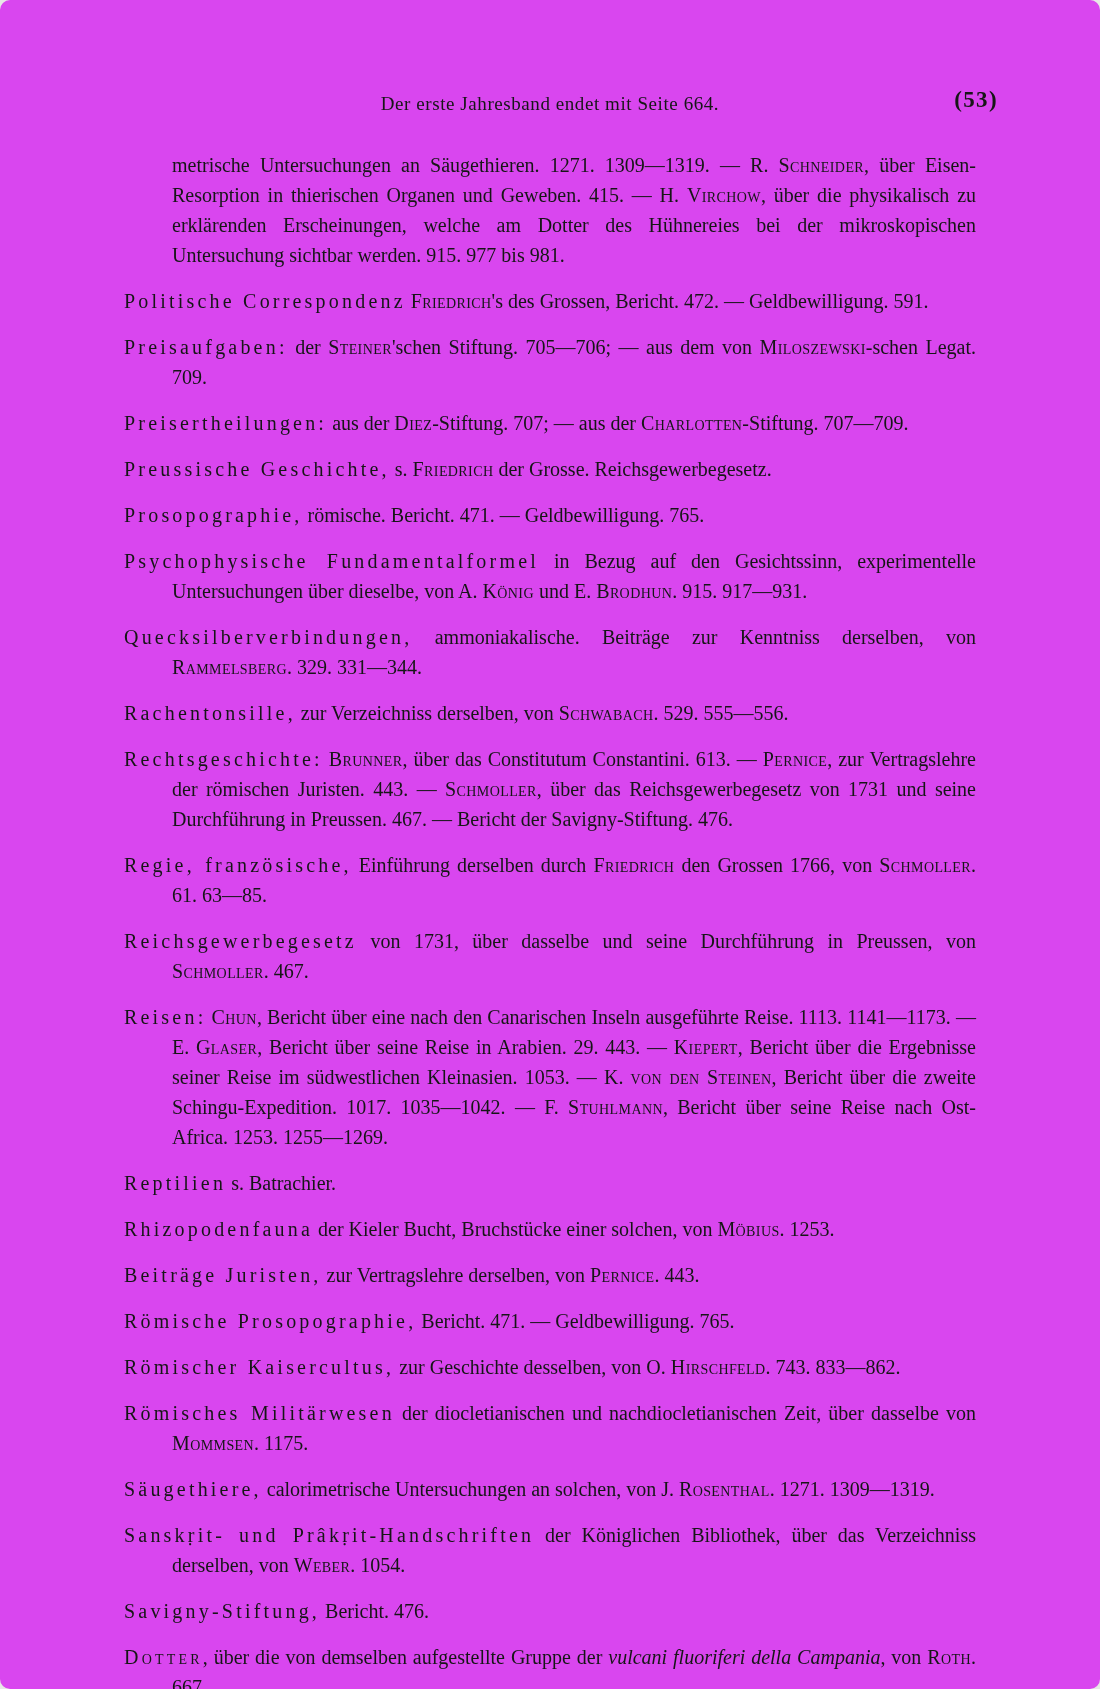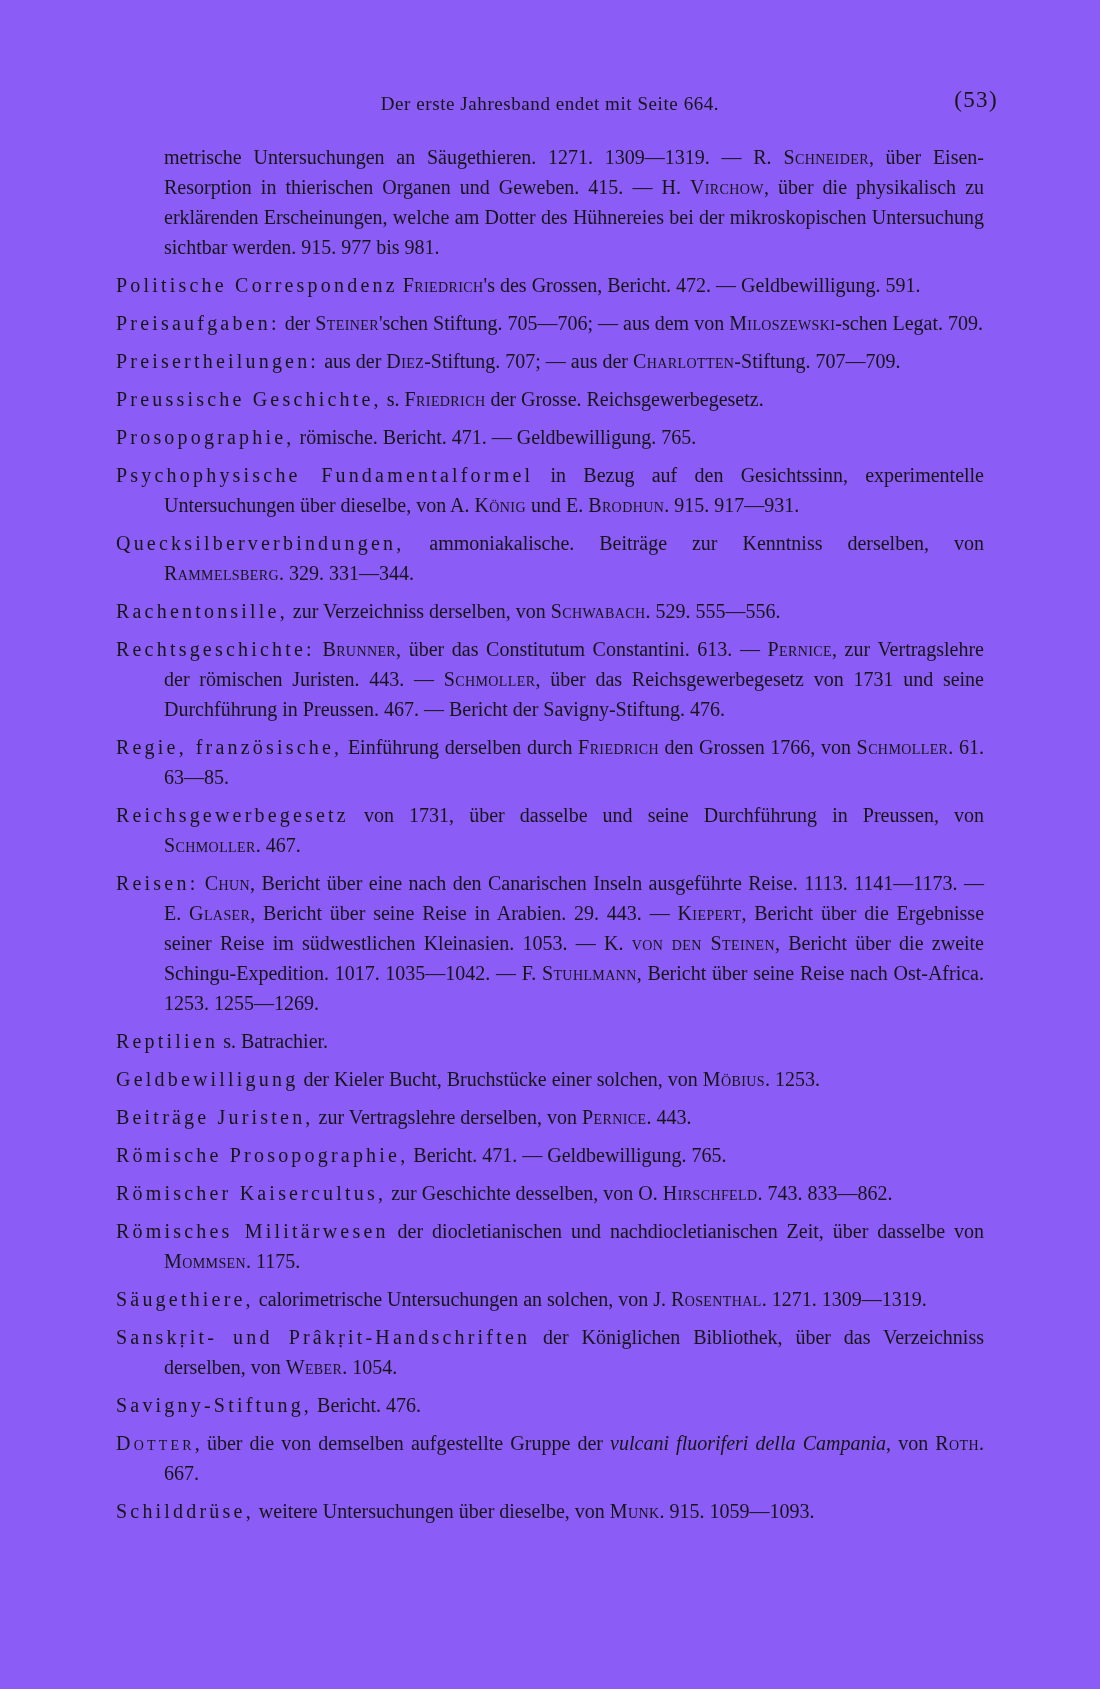--- a/index.html
+++ b/index.html
@@ -1,54 +1,55 @@
 <!DOCTYPE html>
 <html><head>
 <meta charset="utf-8">
 <style>
   html, body { margin: 0; padding: 0; background: #e8e8e6; }
   .page {
     position: relative;
     width: 1100px;
     height: 1689px;
     margin: 0 auto;
-    background: #8b5cf6;
+    background: #d946ef;
     color: #161616;
     font-family: "Liberation Serif", "DejaVu Serif", serif;
     overflow: hidden;
+    border-radius: 10px;
   }
   .header {
     position: absolute;
     top: 92px;
     left: 108px;
     width: 884px;
     text-align: center;
     font-size: 19px;
     line-height: 24px;
   }
   .running-note { letter-spacing: 0.03em; }
   .page-number {
     position: absolute;
     right: -6px;
     top: -4px;
-    font-weight: 400;
+    font-weight: 700;
     font-size: 23px;
     letter-spacing: 0.06em;
   }
   .content {
     position: absolute;
     top: 134px;
     left: 108px;
     width: 884px;
     font-size: 20px;
     line-height: 30px;
     text-align: justify;
   }
   p.entry {
-    margin: 8px;
+    margin: 16px;
     padding-left: 48px;
     text-indent: -48px;
   }
   p.entry.continuation { text-indent: 0; }
   .plain  { }
   .spaced { letter-spacing: 0.16em; }
   .sc     { font-variant: small-caps; letter-spacing: 0.02em; }
   .scsp   { font-variant: small-caps; letter-spacing: 0.16em; }
   .it     { font-style: italic; }
 </style>
@@ -68,21 +69,21 @@
       <p class="entry"><span class="spaced">Preussische Geschichte,</span><span class="plain"> s. </span><span class="sc">Friedrich</span><span class="plain"> der Grosse. Reichsgewerbegesetz.</span></p>
       <p class="entry"><span class="spaced">Prosopographie,</span><span class="plain"> römische. Bericht. 471. — Geldbewilligung. 765.</span></p>
       <p class="entry"><span class="spaced">Psychophysische Fundamentalformel</span><span class="plain"> in Bezug auf den Gesichtssinn, experimentelle Untersuchungen über dieselbe, von A. </span><span class="sc">König</span><span class="plain"> und E. </span><span class="sc">Brodhun</span><span class="plain">. 915. 917—931.</span></p>
       <p class="entry"><span class="spaced">Quecksilberverbindungen,</span><span class="plain"> ammoniakalische. Beiträge zur Kenntniss derselben, von </span><span class="sc">Rammelsberg</span><span class="plain">. 329. 331—344.</span></p>
       <p class="entry"><span class="spaced">Rachentonsille,</span><span class="plain"> zur Verzeichniss derselben, von </span><span class="sc">Schwabach</span><span class="plain">. 529. 555—556.</span></p>
       <p class="entry"><span class="spaced">Rechtsgeschichte:</span><span class="plain"> </span><span class="sc">Brunner</span><span class="plain">, über das Constitutum Constantini. 613. — </span><span class="sc">Pernice</span><span class="plain">, zur Vertragslehre der römischen Juristen. 443. — </span><span class="sc">Schmoller</span><span class="plain">, über das Reichsgewerbegesetz von 1731 und seine Durchführung in Preussen. 467. — Bericht der Savigny-Stiftung. 476.</span></p>
       <p class="entry"><span class="spaced">Regie, französische,</span><span class="plain"> Einführung derselben durch </span><span class="sc">Friedrich</span><span class="plain"> den Grossen 1766, von </span><span class="sc">Schmoller</span><span class="plain">. 61. 63—85.</span></p>
       <p class="entry"><span class="spaced">Reichsgewerbegesetz</span><span class="plain"> von 1731, über dasselbe und seine Durchführung in Preussen, von </span><span class="sc">Schmoller</span><span class="plain">. 467.</span></p>
       <p class="entry"><span class="spaced">Reisen:</span><span class="plain"> </span><span class="sc">Chun</span><span class="plain">, Bericht über eine nach den Canarischen Inseln ausgeführte Reise. 1113. 1141—1173. — E. </span><span class="sc">Glaser</span><span class="plain">, Bericht über seine Reise in Arabien. 29. 443. — </span><span class="sc">Kiepert</span><span class="plain">, Bericht über die Ergebnisse seiner Reise im südwestlichen Kleinasien. 1053. — K. </span><span class="sc">von den Steinen</span><span class="plain">, Bericht über die zweite Schingu-Expedition. 1017. 1035—1042. — F. </span><span class="sc">Stuhlmann</span><span class="plain">, Bericht über seine Reise nach Ost-Africa. 1253. 1255—1269.</span></p>
       <p class="entry"><span class="spaced">Reptilien</span><span class="plain"> s. Batrachier.</span></p>
-      <p class="entry"><span class="spaced">Geldbewilligung</span><span class="plain"> der Kieler Bucht, Bruchstücke einer solchen, von </span><span class="sc">Möbius</span><span class="plain">. 1253.</span></p>
+      <p class="entry"><span class="spaced">Rhizopodenfauna</span><span class="plain"> der Kieler Bucht, Bruchstücke einer solchen, von </span><span class="sc">Möbius</span><span class="plain">. 1253.</span></p>
       <p class="entry"><span class="spaced">Beiträge Juristen,</span><span class="plain"> zur Vertragslehre derselben, von </span><span class="sc">Pernice</span><span class="plain">. 443.</span></p>
       <p class="entry"><span class="spaced">Römische Prosopographie,</span><span class="plain"> Bericht. 471. — Geldbewilligung. 765.</span></p>
       <p class="entry"><span class="spaced">Römischer Kaisercultus,</span><span class="plain"> zur Geschichte desselben, von O. </span><span class="sc">Hirschfeld</span><span class="plain">. 743. 833—862.</span></p>
       <p class="entry"><span class="spaced">Römisches Militärwesen</span><span class="plain"> der diocletianischen und nachdiocletianischen Zeit, über dasselbe von </span><span class="sc">Mommsen</span><span class="plain">. 1175.</span></p>
       <p class="entry"><span class="spaced">Säugethiere,</span><span class="plain"> calorimetrische Untersuchungen an solchen, von J. </span><span class="sc">Rosenthal</span><span class="plain">. 1271. 1309—1319.</span></p>
       <p class="entry"><span class="spaced">Sanskṛit- und Prâkṛit-Handschriften</span><span class="plain"> der Königlichen Bibliothek, über das Verzeichniss derselben, von </span><span class="sc">Weber</span><span class="plain">. 1054.</span></p>
       <p class="entry"><span class="spaced">Savigny-Stiftung,</span><span class="plain"> Bericht. 476.</span></p>
       <p class="entry"><span class="scsp">Dotter</span><span class="plain">, über die von demselben aufgestellte Gruppe der </span><span class="it">vulcani fluoriferi della Campania</span><span class="plain">, von </span><span class="sc">Roth</span><span class="plain">. 667.</span></p>
       <p class="entry"><span class="spaced">Schilddrüse,</span><span class="plain"> weitere Untersuchungen über dieselbe, von </span><span class="sc">Munk</span><span class="plain">. 915. 1059—1093.</span></p>
     </div>

